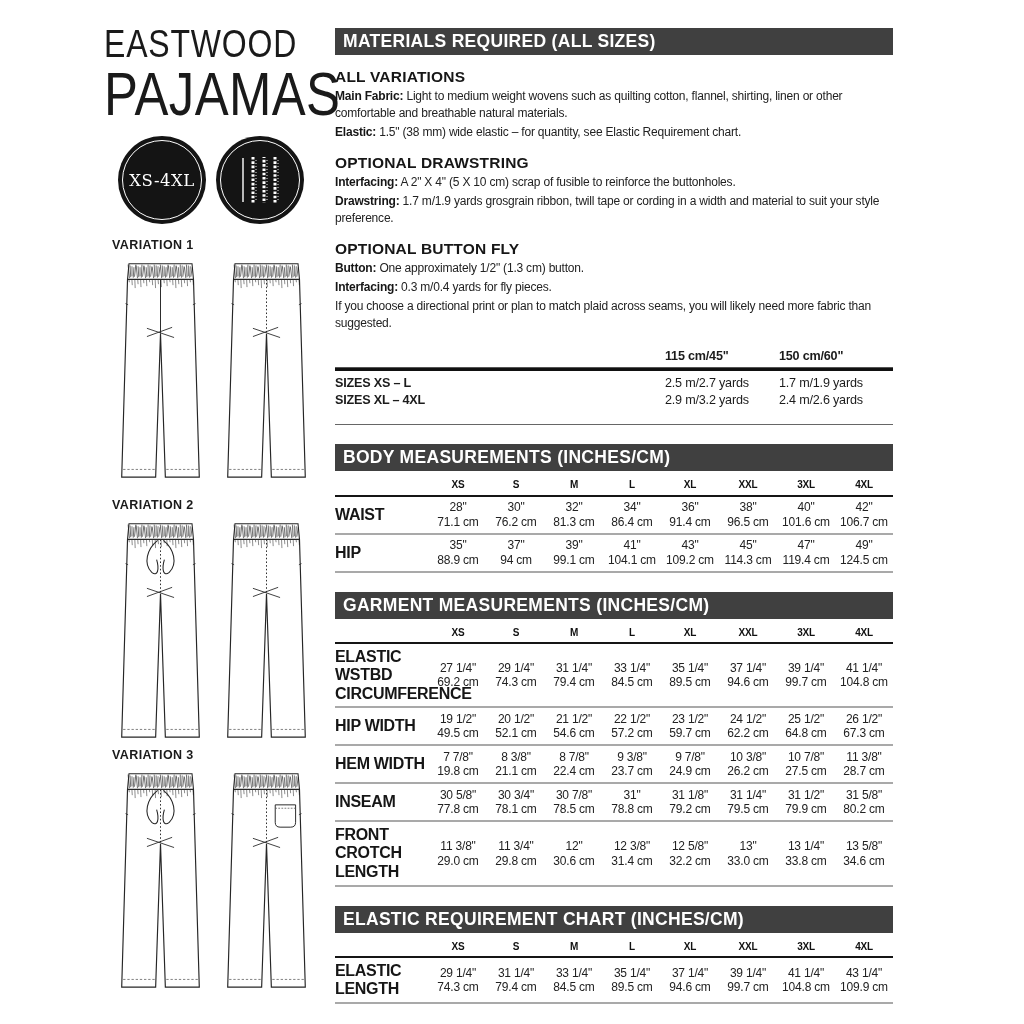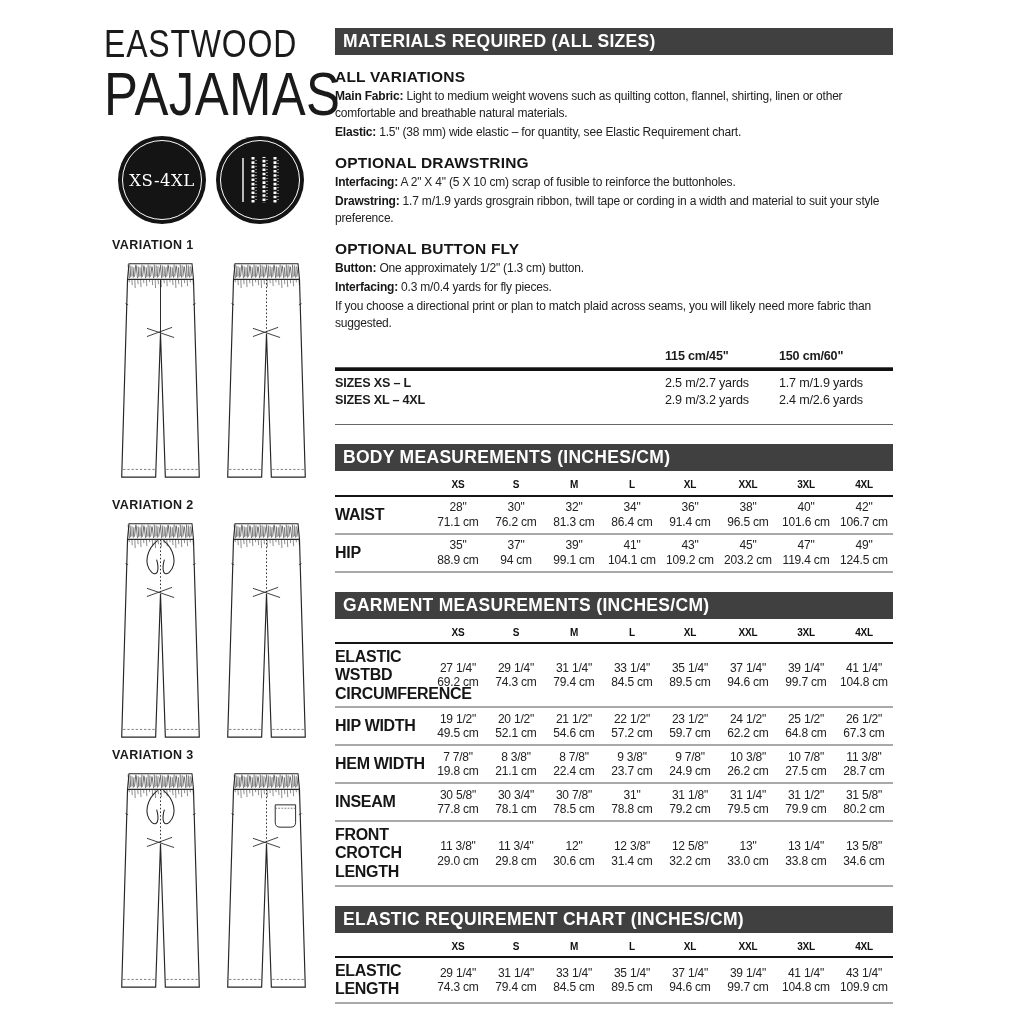--- a/index.html
+++ b/index.html
@@ -682,21 +682,21 @@
           <div class="mcell">
             <div>41"</div>
             <div>104.1 cm</div>
           </div>
           <div class="mcell">
             <div>43"</div>
             <div>109.2 cm</div>
           </div>
           <div class="mcell">
             <div>45"</div>
-            <div>203.2 cm</div>
+            <div>114.3 cm</div>
           </div>
           <div class="mcell">
             <div>47"</div>
             <div>119.4 cm</div>
           </div>
           <div class="mcell">
             <div>49"</div>
             <div>124.5 cm</div>
           </div>
         </div>

